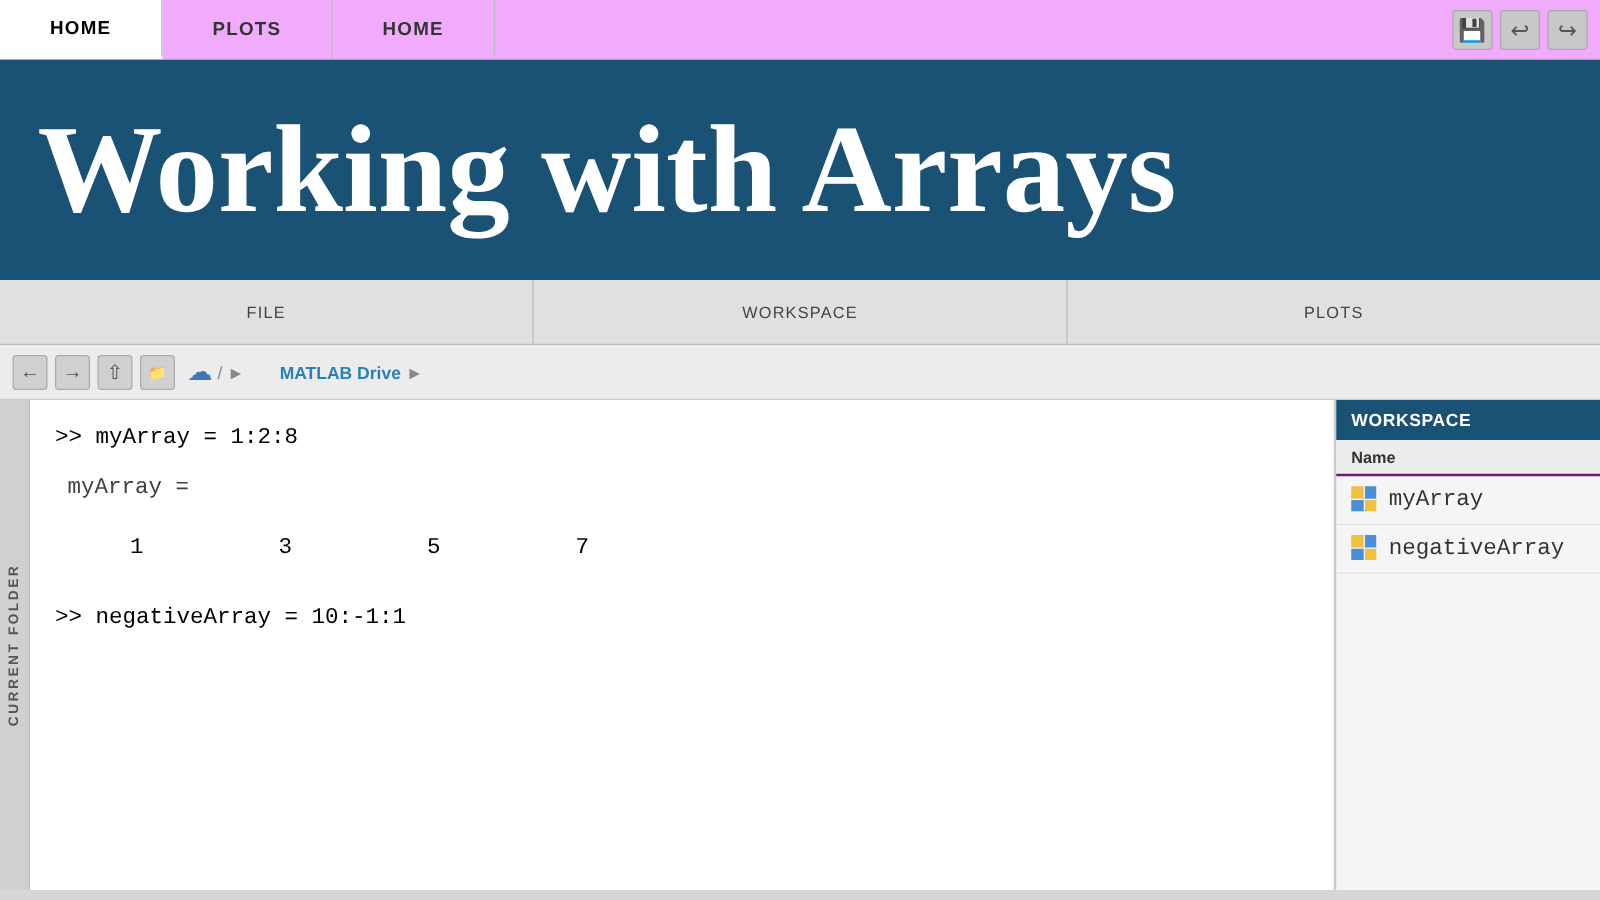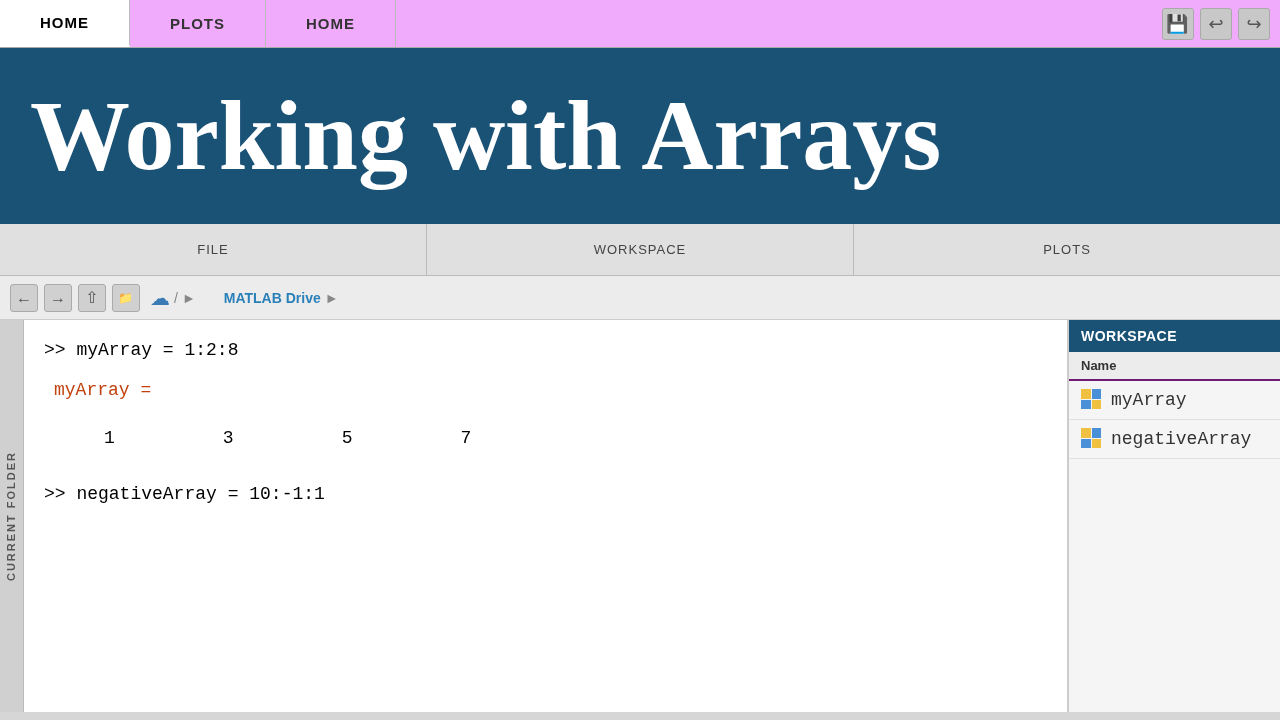--- a/index.html
+++ b/index.html
@@ -155,21 +155,21 @@
       flex: 1;
       background: #fff;
       padding: 20px 20px;
       font-family: 'Courier New', monospace;
       font-size: 18px;
       overflow: auto;
       border-right: 1px solid #ccc;
     }
     .cmd-line { margin-bottom: 4px; }
     .cmd-prompt { color: #000; }
-    .cmd-output { color: #c2410c; margin-left: 10px; }
+    .cmd-output { color: #404040; margin-left: 10px; }
     .cmd-values { margin-left: 60px; margin-top: 8px; margin-bottom: 4px; }
     .cmd-spacer { height: 16px; }
 
     
     .workspace-panel {
       width: 212px;
       background: #f5f5f5;
       border-left: 1px solid #ccc;
     }
     .workspace-header {

